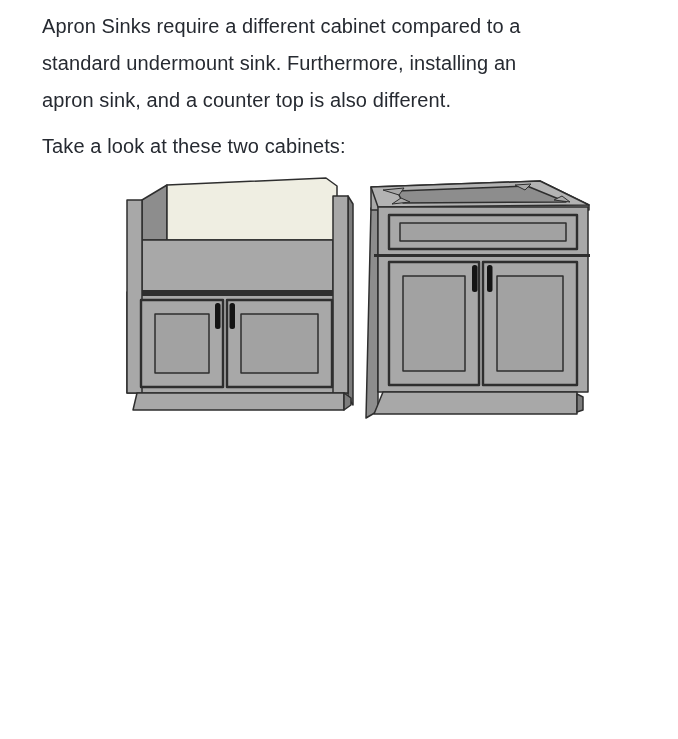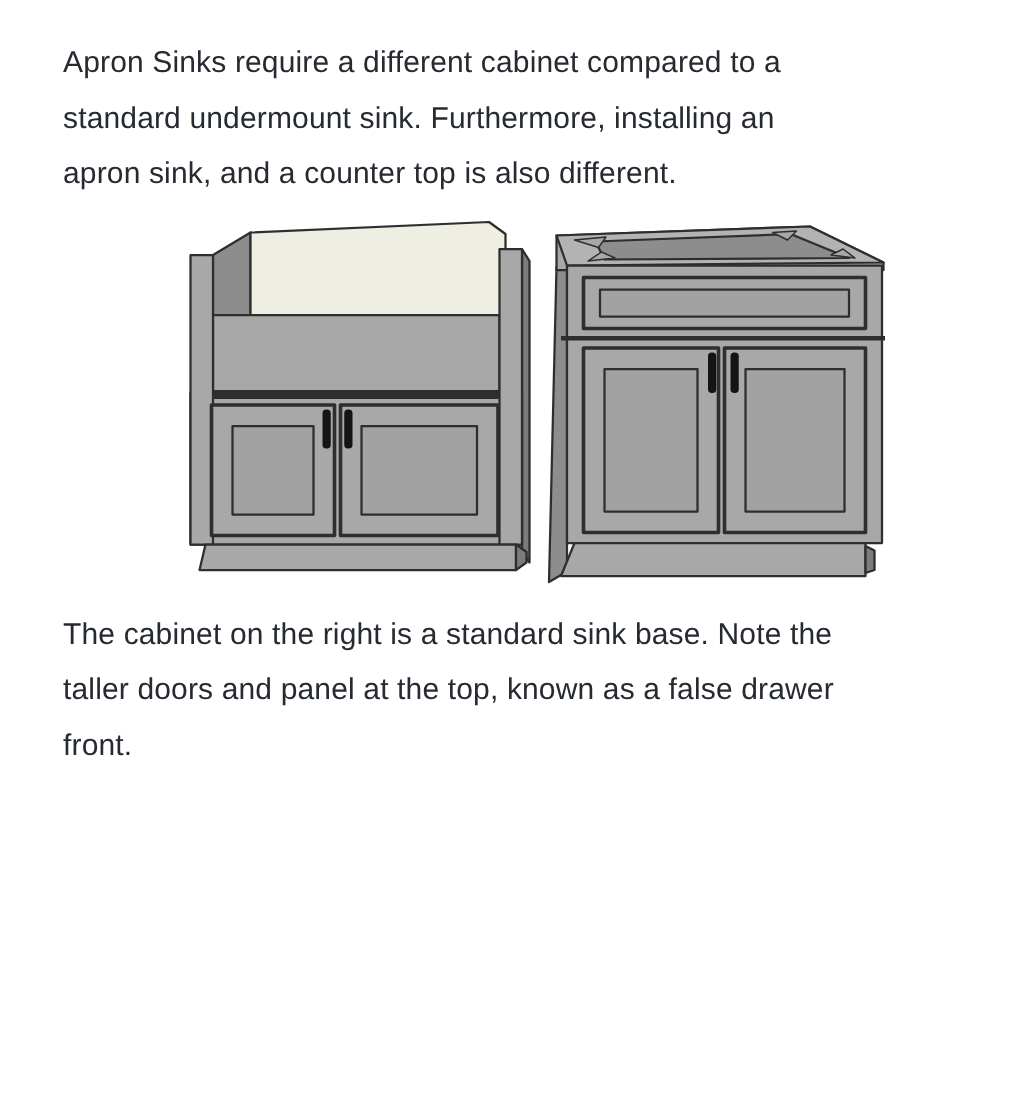--- a/index.html
+++ b/index.html
@@ -17,21 +17,21 @@
   *{margin:0;padding:0;box-sizing:border-box;}
   html,body{width:678px;}
   body{
     height:739px;
     background:var(--background,#fff);
     color:var(--text-color,#262a31);
     font-family:"Liberation Sans","DejaVu Sans",sans-serif;
     overflow:hidden;
   }
   .text-block{padding:0 42px;}
-  .text-block.first{padding-top:24px;}
+  .text-block.first{padding-top:8px;}
   p.body-text{
     font-size:20px;
     line-height:37px;
     letter-spacing:.1px;
     white-space:pre-line;
     margin:0 0 9px 0;
   }
   figure.cabinets{margin:3px 0 11px 0;width:678px;height:250px;}
   svg{display:block;}
   
@@ -49,20 +49,21 @@
 </style>
 </head>
 <body>
 
 <main>
 
   <section class="text-block first">
     <p class="body-text">Apron Sinks require a different cabinet compared to a
 standard undermount sink. Furthermore, installing an
 apron sink, and a counter top is also different.</p>
+    <p class="body-text">Take a look at these two cabinets:</p>
   </section>
 
   <figure class="cabinets">
     <svg width="678" height="250" viewBox="0 0 678 250" role="img" aria-label="Two sink base cabinets: country sinkbase cabinet for an apron sink (left) and standard sink base with false drawer front (right)">
 
       <g>
 
         <polygon class="f-gray-dkr ol" points="348,22 353,30 353,231 348,224"></polygon>
 
         <polygon class="f-gray-dk ol" points="142,26 167,11 167,66 142,66"></polygon>
@@ -122,18 +123,15 @@
           <rect class="f-handle" x="487" y="91" width="5.5" height="27" rx="2.5"></rect>
         </g>
 
         <polygon class="f-gray ol" points="383,218 577,218 577,240 374,240"></polygon>
         <polygon class="f-gray-dkr ol" points="577,220 583,223 583,236 577,238"></polygon>
       </g>
     </svg>
   </figure>
 
   <section class="text-block">
-    <p class="body-text">The cabinet on the right is a standard sink base. Note the
-taller doors and panel at the top, known as a false drawer
-front.</p>
   </section>
 
 </main>
 
 </body></html>

